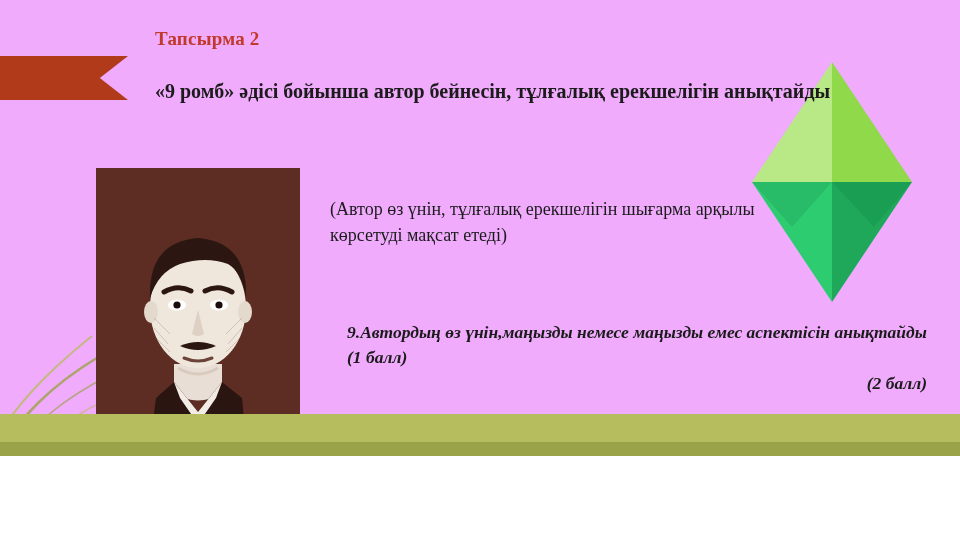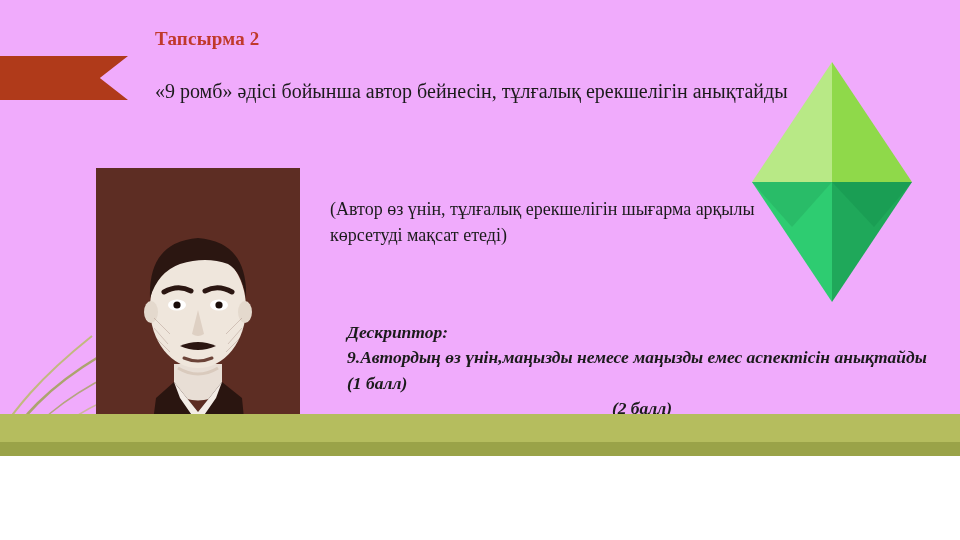--- a/index.html
+++ b/index.html
@@ -66,21 +66,21 @@
     font-size: 19px;
     font-weight: bold;
     color: #c0392b;
     letter-spacing: .2px;
   }
   .subtitle {
     position: absolute;
     left: 155px; top: 78px;
     width: 700px;
     font-size: 20px;
-    font-weight: normal;
+    font-weight: bold;
     color: #1b1b1b;
     line-height: 1.35;
   }
   .paren-note {
     position: absolute;
     left: 330px; top: 196px;
     width: 480px;
     font-size: 18px;
     font-weight: normal;
     color: #1b1b1b;
@@ -91,21 +91,21 @@
     left: 347px; top: 320px;
     width: 580px;
     font-size: 17.5px;
     font-weight: bold;
     font-style: italic;
     color: #1b1b1b;
     line-height: 1.45;
   }
   .descriptor .score-center {
     display: block;
-    text-align: center;
+    text-align: right;
     padding-left: 10px;
   }
 
   
   .portrait {
     position: absolute;
     left: 96px; top: 168px;
     width: 204px; height: 292px;
     background: #5a2b22;
     overflow: hidden;
@@ -178,20 +178,19 @@
       </g>
     </svg>
 
   </div>
 
   <div class="title">Тапсырма 2</div>
   <div class="subtitle">«9 ромб» әдісі бойынша автор бейнесін, тұлғалық ерекшелігін анықтайды</div>
   <div class="paren-note">(Автор өз үнін, тұлғалық ерекшелігін шығарма арқылы көрсетуді мақсат етеді)</div>
 
   <div class="descriptor">
-    <div>Дескриптор:</div>
     <div>9.Автордың өз үнін,маңызды  немесе маңызды емес аспектісін анықтайды   (1 балл)</div>
     <div class="score-center">(2 балл)</div>
   </div>
 
   <div class="bottom-band"></div>
   <div class="bottom-band-dark"></div>
 </div>
 
 </body></html>

